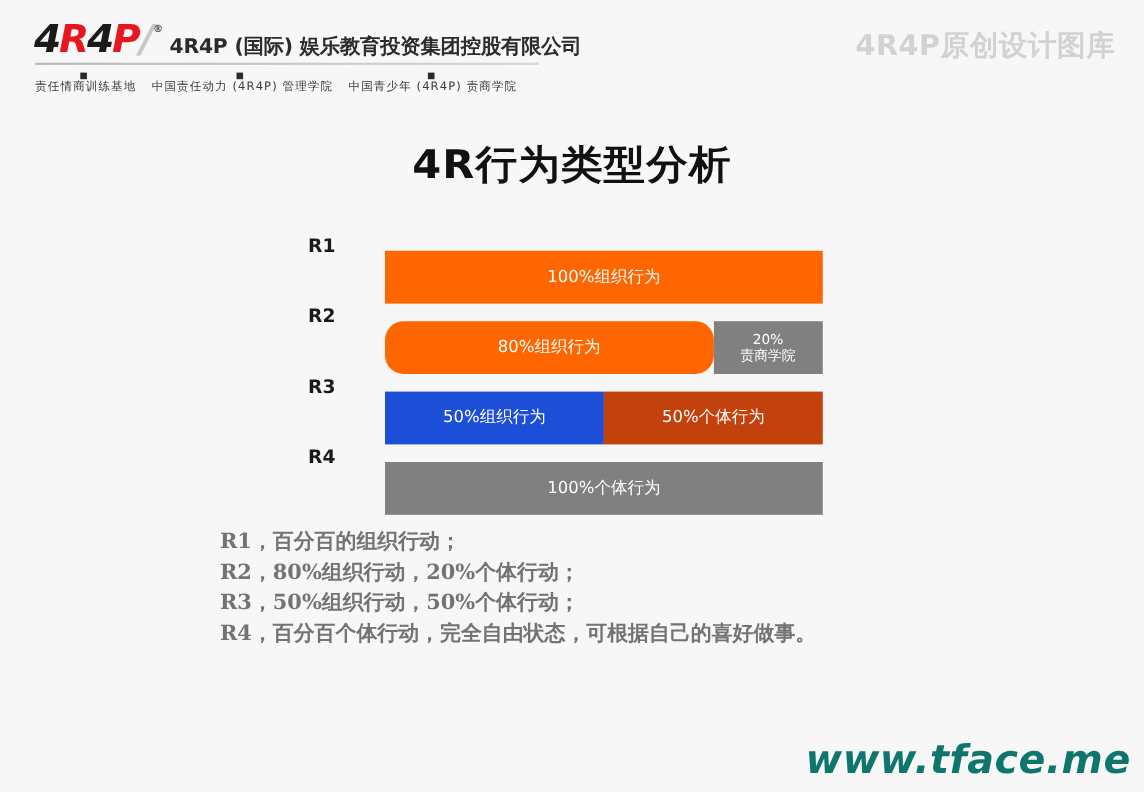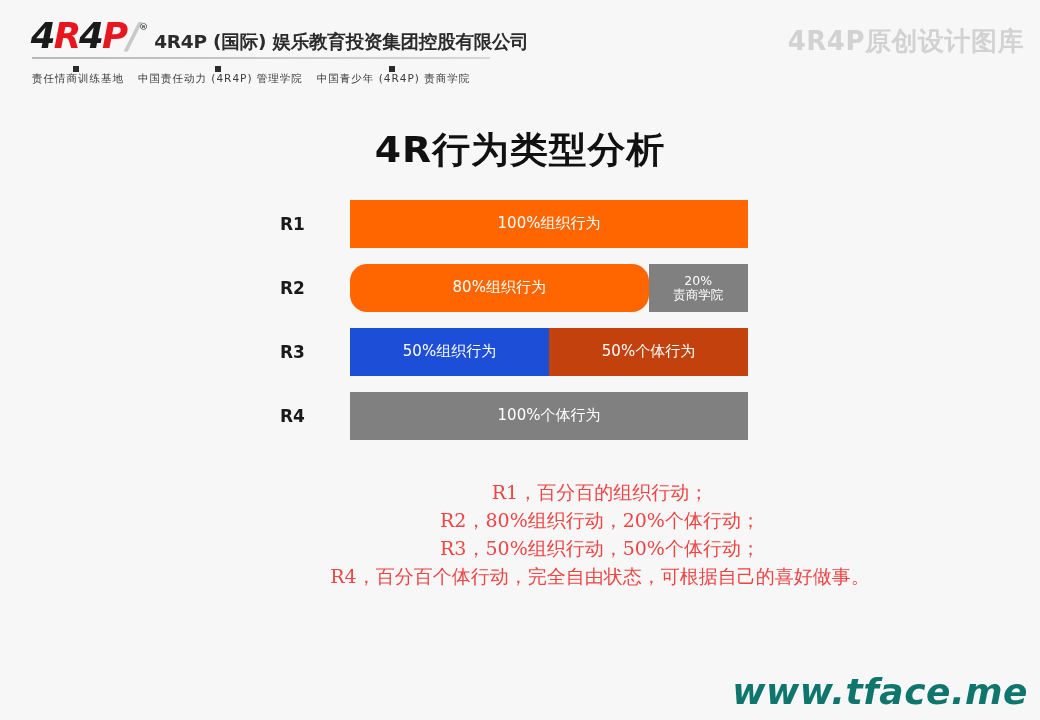--- a/index.html
+++ b/index.html
@@ -97,21 +97,21 @@
   .sub-bullet {
     display: inline-block;
     width: 6px;
     height: 6px;
     background: #2b2b2b;
     margin-right: 4px;
     flex: none;
   }
   #header-watermark {
     position: absolute;
-    right: 16px;
+    right: 26px;
     top: 24px;
     font-family: "DejaVu Sans", sans-serif;
     font-size: 26px;
     font-weight: bold;
     color: #d2d2d2;
     letter-spacing: 0.5px;
     white-space: nowrap;
   }
 
   
@@ -175,38 +175,38 @@
     display: flex;
     flex-direction: column;
     align-items: center;
     justify-content: center;
     color: #ffffff;
     font-family: "DejaVu Sans", sans-serif;
     font-size: 15px;
     line-height: 1.15;
     overflow: hidden;
     white-space: nowrap;
+    margin-top: 28px;
   }
   .seg.small { font-size: 12.5px; }
 
   
   #notes-region {
     position: absolute;
     left: 200px;
     top: 390px;
     width: 800px;
   }
   .note-line {
     font-family: "DejaVu Serif", "Liberation Serif", serif;
-    font-weight: normal;
+    font-weight: bold;
     font-size: 19px;
-    color: #ef4444;
+    color: #737373;
     line-height: 1.48;
     white-space: nowrap;
-    text-align: center;
   }
 
   #footer-watermark {
     position: absolute;
     right: 12px;
     bottom: 8px;
     font-family: "DejaVu Sans", sans-serif;
     font-size: 36px;
     font-weight: bold;
     color: #0f766e;

